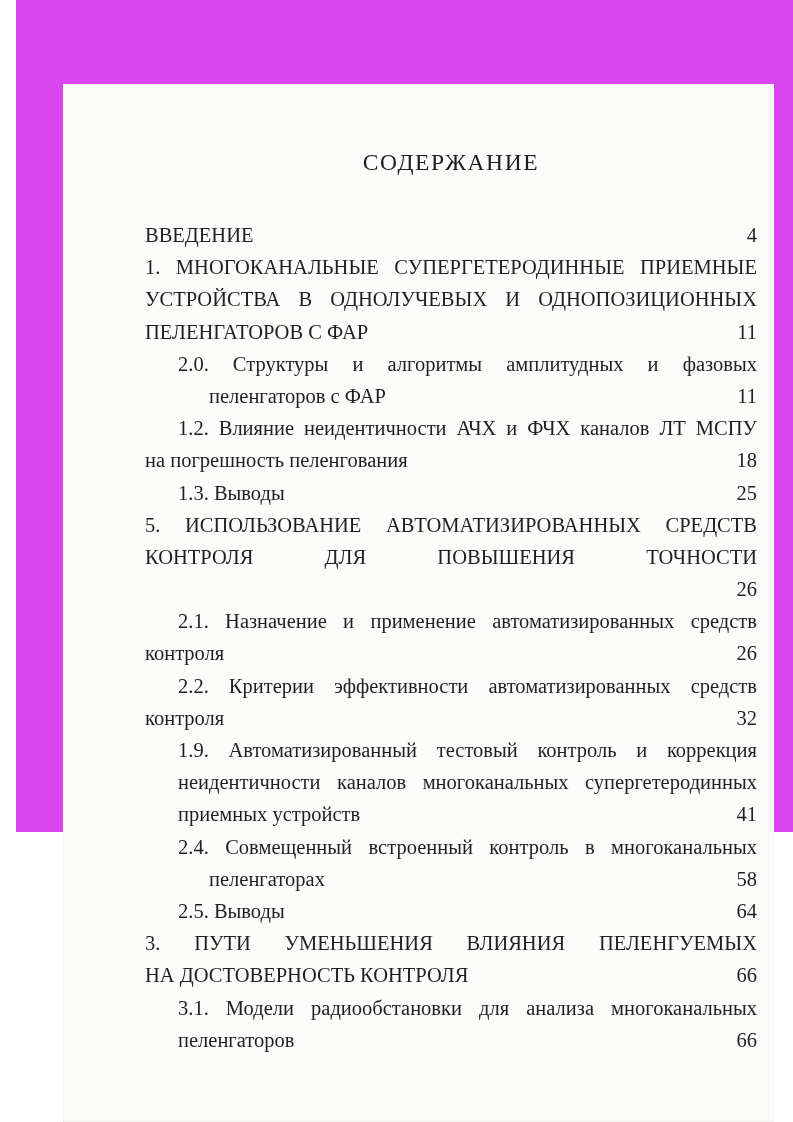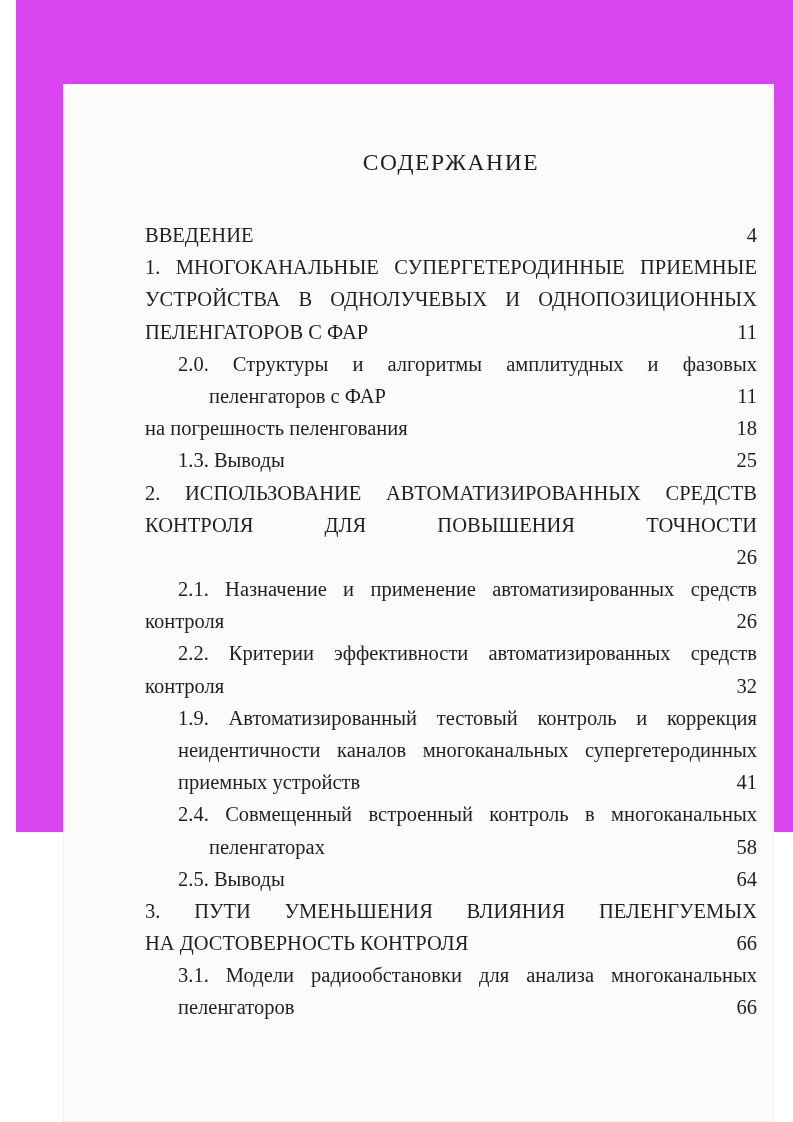--- a/index.html
+++ b/index.html
@@ -56,21 +56,21 @@
     white-space: nowrap;
   }
   .ln.j {
     text-align: justify;
     text-align-last: justify;
     white-space: normal;
     overflow: hidden;
   }
   .ln.leader {
     display: flex;
-    align-items: flex-end;
+    align-items: center;
   }
   .ln.leader .t { flex: 0 0 auto; }
   .ln.leader .dots {
     flex: 1 1 auto;
     margin: 0 2px 0 3px;
     background-image: radial-gradient(circle, #2c2c2c 1.15px, rgba(0,0,0,0) 1.5px);
     background-size: 6.8px 4px;
     background-repeat: repeat-x;
     background-position: left bottom 6px;
   }
@@ -105,34 +105,35 @@
     </div>
 
     <div class="ln j ind1">2.0. Структуры и алгоритмы амплитудных и фазовых</div>
 
     <div class="ln leader ind2">
       <span class="t">пеленгаторов с ФАР</span>
       <span class="dots"></span>
       <span class="pg">11</span>
     </div>
 
+    <div class="ln j ind1">1.2. Влияние неидентичности АЧХ и ФЧХ каналов ЛТ МСПУ</div>
 
     <div class="ln leader ind0">
       <span class="t">на погрешность пеленгования</span>
       <span class="dots"></span>
       <span class="pg">18</span>
     </div>
 
     <div class="ln leader ind1">
       <span class="t">1.3. Выводы</span>
       <span class="dots"></span>
       <span class="pg">25</span>
     </div>
 
-    <div class="ln j ind0">2. ИСПОЛЬЗОВАНИЕ АВТОМАТИЗИРОВАННЫХ СРЕДСТВ</div>
+    <div class="ln j ind0">5. ИСПОЛЬЗОВАНИЕ АВТОМАТИЗИРОВАННЫХ СРЕДСТВ</div>
     <div class="ln j ind0">КОНТРОЛЯ ДЛЯ ПОВЫШЕНИЯ ТОЧНОСТИ</div>
 
     <div class="ln leader ind0">
       <span class="dots"></span>
       <span class="pg">26</span>
     </div>
 
     <div class="ln j ind1">2.1. Назначение и применение автоматизированных средств</div>
 
     <div class="ln leader ind0">

